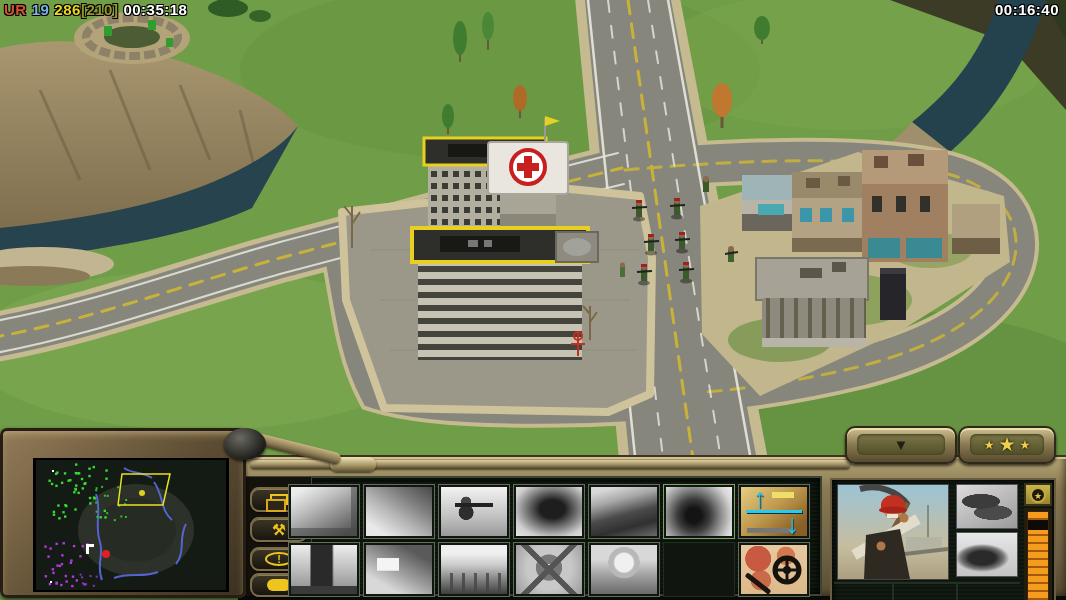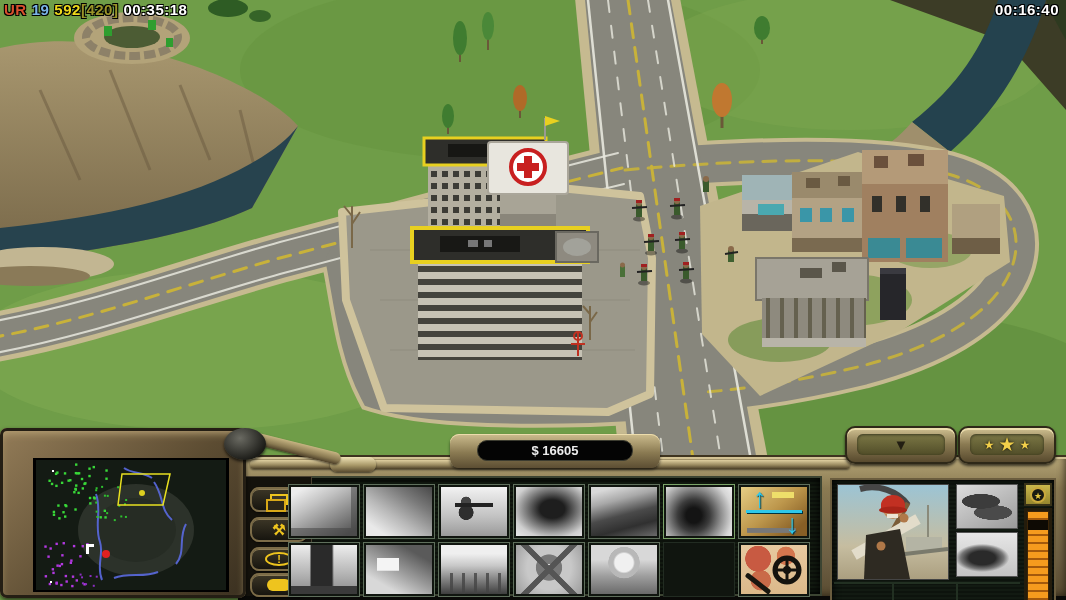--- a/index.html
+++ b/index.html
@@ -374,21 +374,21 @@
           <line x1="-3" y1="4" x2="10" y2="2" stroke="#222" stroke-width="2"></line>
         </g>
       <g transform="translate(620,266)">
           <rect width="5" height="11" fill="#4a7038"></rect>
           <circle cx="2.5" cy="-1" r="2.5" fill="#8a6a4a"></circle>
         </g>
     </g>
   </svg>
 
   <div id="stats" class="hud-text">
-    <span style="color:#d8502e">UR</span><span style="color:#7ab4e8">19</span><span style="color:#ecd81c;margin-right:0">592</span><span style="color:#9a9428">[420]</span><span style="color:#fff">00:35:18</span>
+    <span style="color:#d8502e">UR</span><span style="color:#7ab4e8">19</span><span style="color:#ecd81c;margin-right:0">286</span><span style="color:#9a9428">[210]</span><span style="color:#fff">00:35:18</span>
   </div>
   <div id="timer" class="hud-text">00:16:40</div>
 
   <div id="commandbar">
     <div class="bar-body"></div>
     <div class="bar-pipe"></div>
     <div class="pipe-collar"></div>
     <div class="strap"></div>
     <div class="inner-panel"></div>
     <div class="side-strip"></div>
@@ -507,23 +507,20 @@
           <circle cx="106" cy="33" r="3" fill="#ddd020"></circle>
           <circle cx="70" cy="94" r="4" fill="#e02020"></circle>
           <path d="M50,84 l8,0 0,3 -5,0 0,7 -3,0 z" fill="#fff"></path>
           <rect x="16" y="10" width="2" height="2" fill="#fff"></rect>
             <rect x="14" y="121" width="2" height="2" fill="#fff"></rect>
         </svg>
       </div>
     </div>
     <div class="map-knob"></div>
 
-    <div class="money-tab">
-      <div class="money-pill">$ 16605</div>
-    </div>
 
     <div id="btn-general" class="metal-btn">
       <div class="recess">
           <span>▼</span>
         </div>
     </div>
     <div id="btn-stars" class="metal-btn">
       <div class="recess">
         <span class="s1">★</span>
         <span class="s2">★</span>

